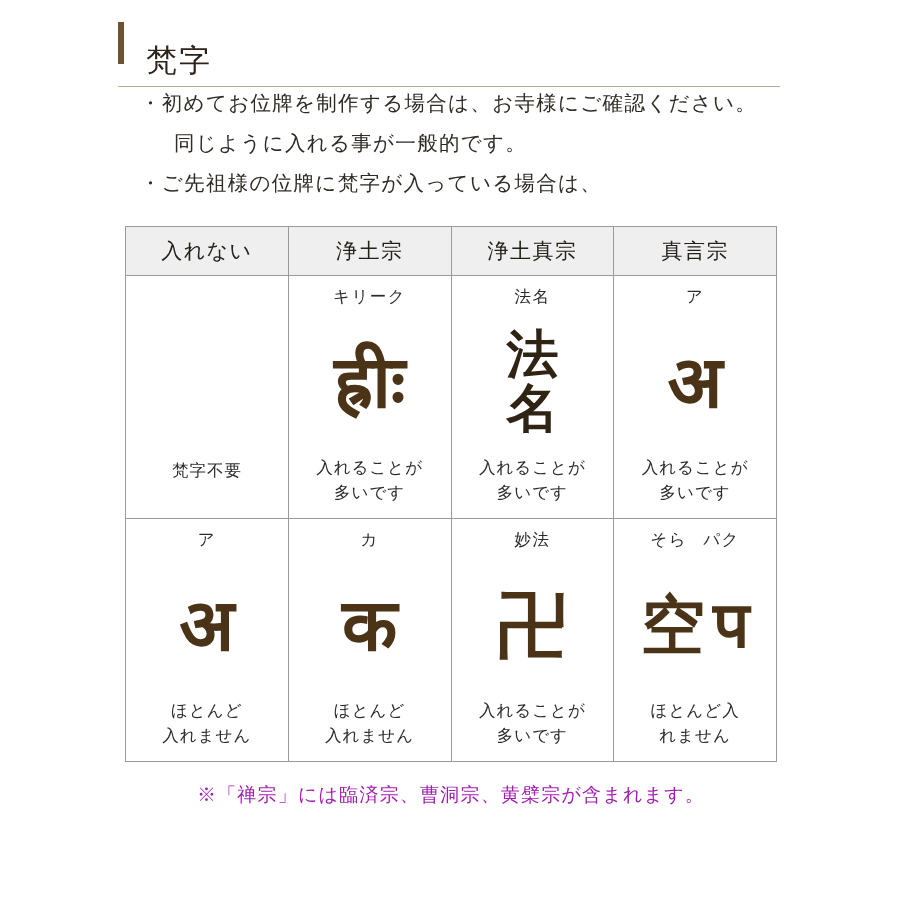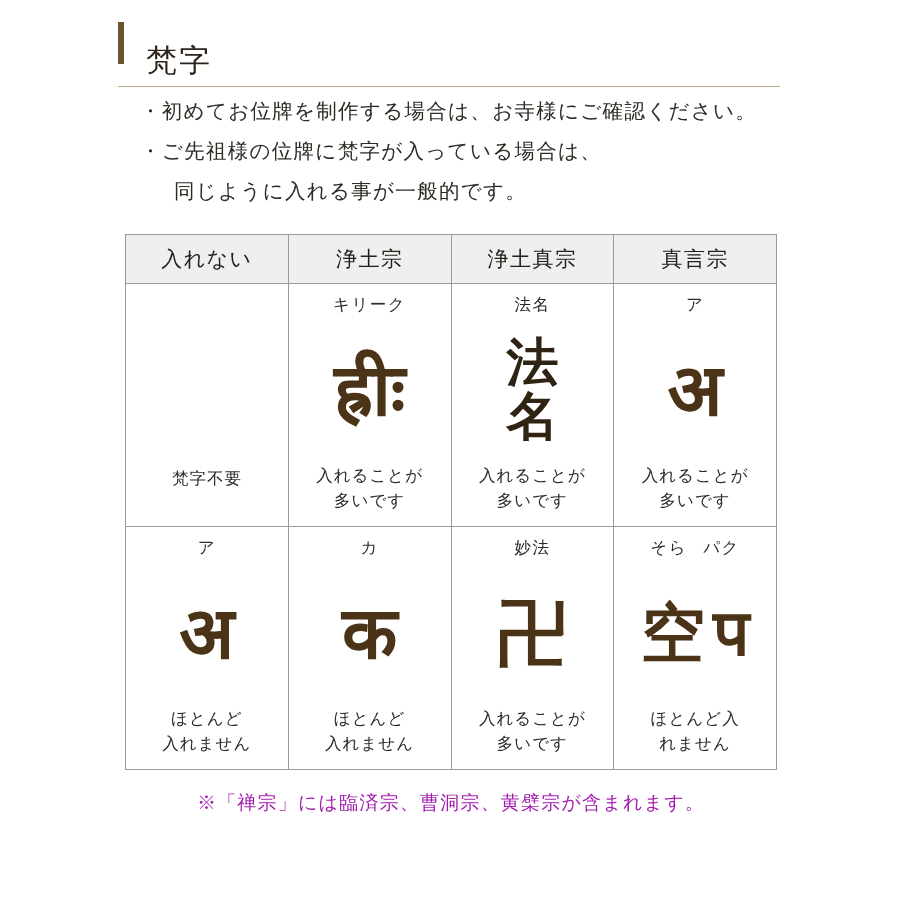--- a/index.html
+++ b/index.html
@@ -48,21 +48,21 @@
     position: absolute;
     left: 118px;
     top: 68px;
     width: 662px;
     height: 1px;
     background: #b9aa90;
   }
 
   
   .notes {
-    margin: 24px 0 0 140px;
+    margin: 16px 0 0 140px;
     width: 680px;
   }
   .note-line {
     font-size: 20.5px;
     line-height: 1.95;
     letter-spacing: 1.3px;
     color: #2e2a24;
     white-space: nowrap;
   }
   .note-line.indent {
@@ -176,22 +176,22 @@
 <div class="page">
 
   <div class="title-row">
     <div class="title-bar"></div>
     <div class="title-text">梵字</div>
   </div>
   <div class="title-underline"></div>
 
   <div class="notes">
     <div class="note-line">・初めてお位牌を制作する場合は、お寺様にご確認ください。</div>
+    <div class="note-line indent">同じように入れる事が一般的です。</div>
     <div class="note-line">・ご先祖様の位牌に梵字が入っている場合は、</div>
-    <div class="note-line indent">同じように入れる事が一般的です。</div>
   </div>
 
   <div class="table-wrap">
     <table class="sect-table">
       <tbody>
 
         <tr>
           <td class="head-cell">入れない</td>
           <td class="head-cell">浄土宗</td>
           <td class="head-cell">浄土真宗</td>

